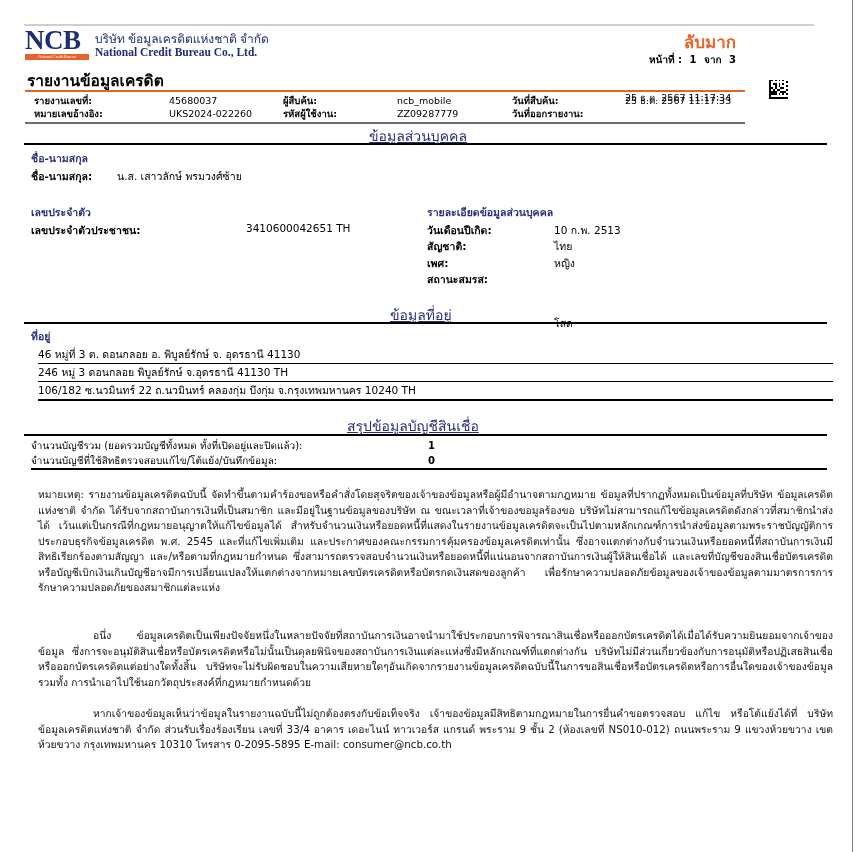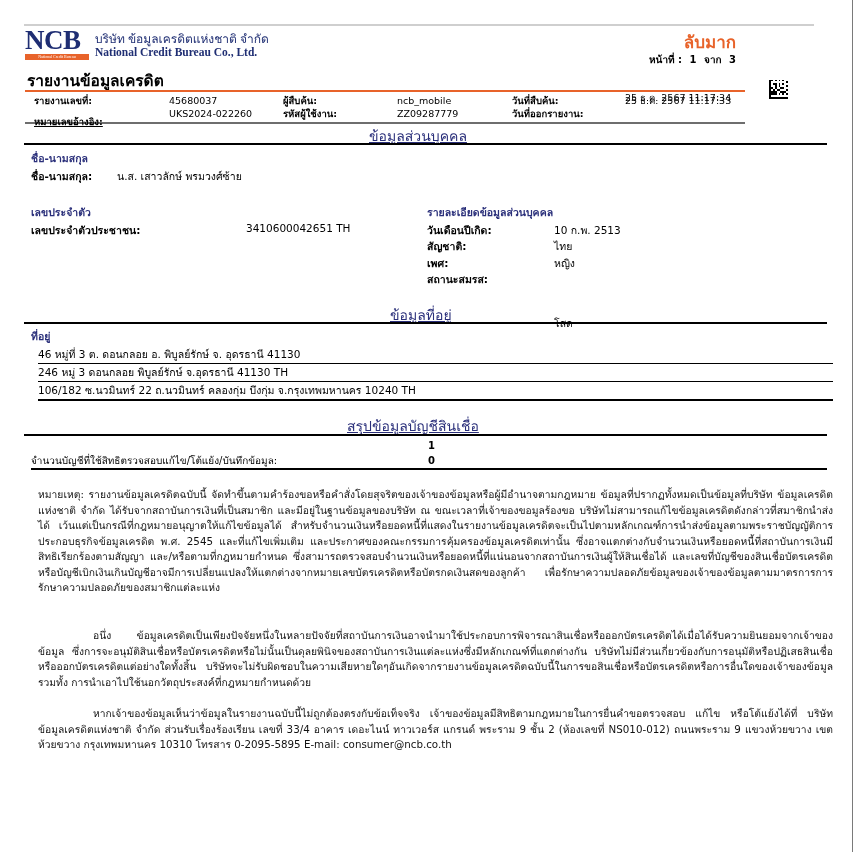--- a/index.html
+++ b/index.html
@@ -92,21 +92,21 @@
     <rect x="4" y="5" width="2" height="1" fill="#000"></rect>
   <rect x="1" y="6" width="3" height="2" fill="#000"></rect>
     <rect x="5" y="7" width="1" height="1" fill="#000"></rect>
   <rect x="6" y="6" width="3" height="1" fill="#000"></rect>
     <rect x="7" y="7" width="1" height="1" fill="#000"></rect>
 </svg>
 
 <div class="meta">
   <div class="cell lbl" style="left:9px; top:3px;">รายงานเลขที่:</div>
   <div class="cell" style="left:144px; top:3px;">45680037</div>
-  <div class="cell lbl" style="left:9px; top:24px;text-decoration:underline;">หมายเลขอ้างอิง:</div>
+  <div class="cell lbl" style="left:9px; top:16px;">หมายเลขอ้างอิง:</div>
   <div class="cell" style="left:144px; top:16px;">UKS2024-022260</div>
 
   <div class="cell lbl" style="left:258px; top:3px;">ผู้สืบค้น:</div>
   <div class="cell" style="left:372px; top:3px;">ncb_mobile</div>
   <div class="cell lbl" style="left:258px; top:16px;">รหัสผู้ใช้งาน:</div>
   <div class="cell" style="left:372px; top:16px;">ZZ09287779</div>
 
   <div class="cell lbl" style="left:487px; top:3px;">วันที่สืบค้น:</div>
   <div class="cell" style="left:600px; top:3px;">25 ธ.ค. 2567 11:17:33</div>
   <div class="cell lbl" style="left:487px; top:16px;">วันที่ออกรายงาน:</div>
@@ -137,20 +137,21 @@
 <div class="section-title" style="left:390px; top:304px;">ข้อมูลที่อยู่</div>
 <div class="section-rule" style="top:322px;"></div>
 <div class="sub-head" style="left:31px; top:328px;">ที่อยู่</div>
 <div class="addr-row" style="top:346px;">46 หมู่ที่ 3 ต. ดอนกลอย อ. พิบูลย์รักษ์ จ. อุดรธานี 41130</div>
 <div class="addr-row" style="top:364px;">246 หมู่ 3 ดอนกลอย พิบูลย์รักษ์ จ.อุดรธานี 41130 TH</div>
 <div class="addr-row thick" style="top:382px;">106/182 ซ.นวมินทร์ 22 ถ.นวมินทร์ คลองกุ่ม บึงกุ่ม จ.กรุงเทพมหานคร 10240 TH</div>
 
 <div class="section-title" style="left:347px; top:415px;">สรุปข้อมูลบัญชีสินเชื่อ</div>
 <div class="section-rule" style="top:434px;"></div>
 <div class="sum-row" style="top:439px;">
+  <span>จำนวนบัญชีรวม (ยอดรวมบัญชีทั้งหมด ทั้งที่เปิดอยู่และปิดแล้ว):</span>
   <span class="val">1</span>
 </div>
 <div class="sum-row" style="top:454px; border-bottom:2px solid #000; height:14px;">
   <span>จำนวนบัญชีที่ใช้สิทธิตรวจสอบแก้ไข/โต้แย้ง/บันทึกข้อมูล:</span>
   <span class="val">0</span>
 </div>
 
 <div class="para" style="top:487px;">หมายเหตุ: รายงานข้อมูลเครดิตฉบับนี้ จัดทำขึ้นตามคำร้องขอหรือคำสั่งโดยสุจริตของเจ้าของข้อมูลหรือผู้มีอำนาจตามกฎหมาย ข้อมูลที่ปรากฏทั้งหมดเป็นข้อมูลที่บริษัท ข้อมูลเครดิตแห่งชาติ จำกัด ได้รับจากสถาบันการเงินที่เป็นสมาชิก และมีอยู่ในฐานข้อมูลของบริษัท ณ ขณะเวลาที่เจ้าของขอมูลร้องขอ บริษัทไม่สามารถแก้ไขข้อมูลเครดิตดังกล่าวที่สมาชิกนำส่งได้ เว้นแต่เป็นกรณีที่กฎหมายอนุญาตให้แก้ไขข้อมูลได้ สำหรับจำนวนเงินหรือยอดหนี้ที่แสดงในรายงานข้อมูลเครดิตจะเป็นไปตามหลักเกณฑ์การนำส่งข้อมูลตามพระราชบัญญัติการประกอบธุรกิจข้อมูลเครดิต พ.ศ. 2545 และที่แก้ไขเพิ่มเติม และประกาศของคณะกรรมการคุ้มครองข้อมูลเครดิตเท่านั้น ซึ่งอาจแตกต่างกับจำนวนเงินหรือยอดหนี้ที่สถาบันการเงินมีสิทธิเรียกร้องตามสัญญา และ/หรือตามที่กฎหมายกำหนด ซึ่งสามารถตรวจสอบจำนวนเงินหรือยอดหนี้ที่แน่นอนจากสถาบันการเงินผู้ให้สินเชื่อได้ และเลขที่บัญชีของสินเชื่อบัตรเครดิตหรือบัญชีเบิกเงินเกินบัญชีอาจมีการเปลี่ยนแปลงให้แตกต่างจากหมายเลขบัตรเครดิตหรือบัตรกดเงินสดของลูกค้า เพื่อรักษาความปลอดภัยข้อมูลของเจ้าของข้อมูลตามมาตรการการรักษาความปลอดภัยของสมาชิกแต่ละแห่ง</div>
 <div class="para indent" style="top:628px;">อนึ่ง ข้อมูลเครดิตเป็นเพียงปัจจัยหนึ่งในหลายปัจจัยที่สถาบันการเงินอาจนำมาใช้ประกอบการพิจารณาสินเชื่อหรือออกบัตรเครดิตได้เมื่อได้รับความยินยอมจากเจ้าของข้อมูล ซึ่งการจะอนุมัติสินเชื่อหรือบัตรเครดิตหรือไม่นั้นเป็นดุลยพินิจของสถาบันการเงินแต่ละแห่งซึ่งมีหลักเกณฑ์ที่แตกต่างกัน บริษัทไม่มีส่วนเกี่ยวข้องกับการอนุมัติหรือปฏิเสธสินเชื่อหรือออกบัตรเครดิตแต่อย่างใดทั้งสิ้น บริษัทจะไม่รับผิดชอบในความเสียหายใดๆอันเกิดจากรายงานข้อมูลเครดิตฉบับนี้ในการขอสินเชื่อหรือบัตรเครดิตหรือการอื่นใดของเจ้าของข้อมูล รวมทั้ง การนำเอาไปใช้นอกวัตถุประสงค์ที่กฎหมายกำหนดด้วย</div>
 <div class="para indent" style="top:706px;">หากเจ้าของข้อมูลเห็นว่าข้อมูลในรายงานฉบับนี้ไม่ถูกต้องตรงกับข้อเท็จจริง เจ้าของข้อมูลมีสิทธิตามกฎหมายในการยื่นคำขอตรวจสอบ แก้ไข หรือโต้แย้งได้ที่ บริษัท ข้อมูลเครดิตแห่งชาติ จำกัด ส่วนรับเรื่องร้องเรียน เลขที่ 33/4 อาคาร เดอะไนน์ ทาวเวอร์ส แกรนด์ พระราม 9 ชั้น 2 (ห้องเลขที่ NS010-012) ถนนพระราม 9 แขวงห้วยขวาง เขตห้วยขวาง กรุงเทพมหานคร 10310 โทรสาร 0-2095-5895 E-mail: consumer@ncb.co.th</div>

